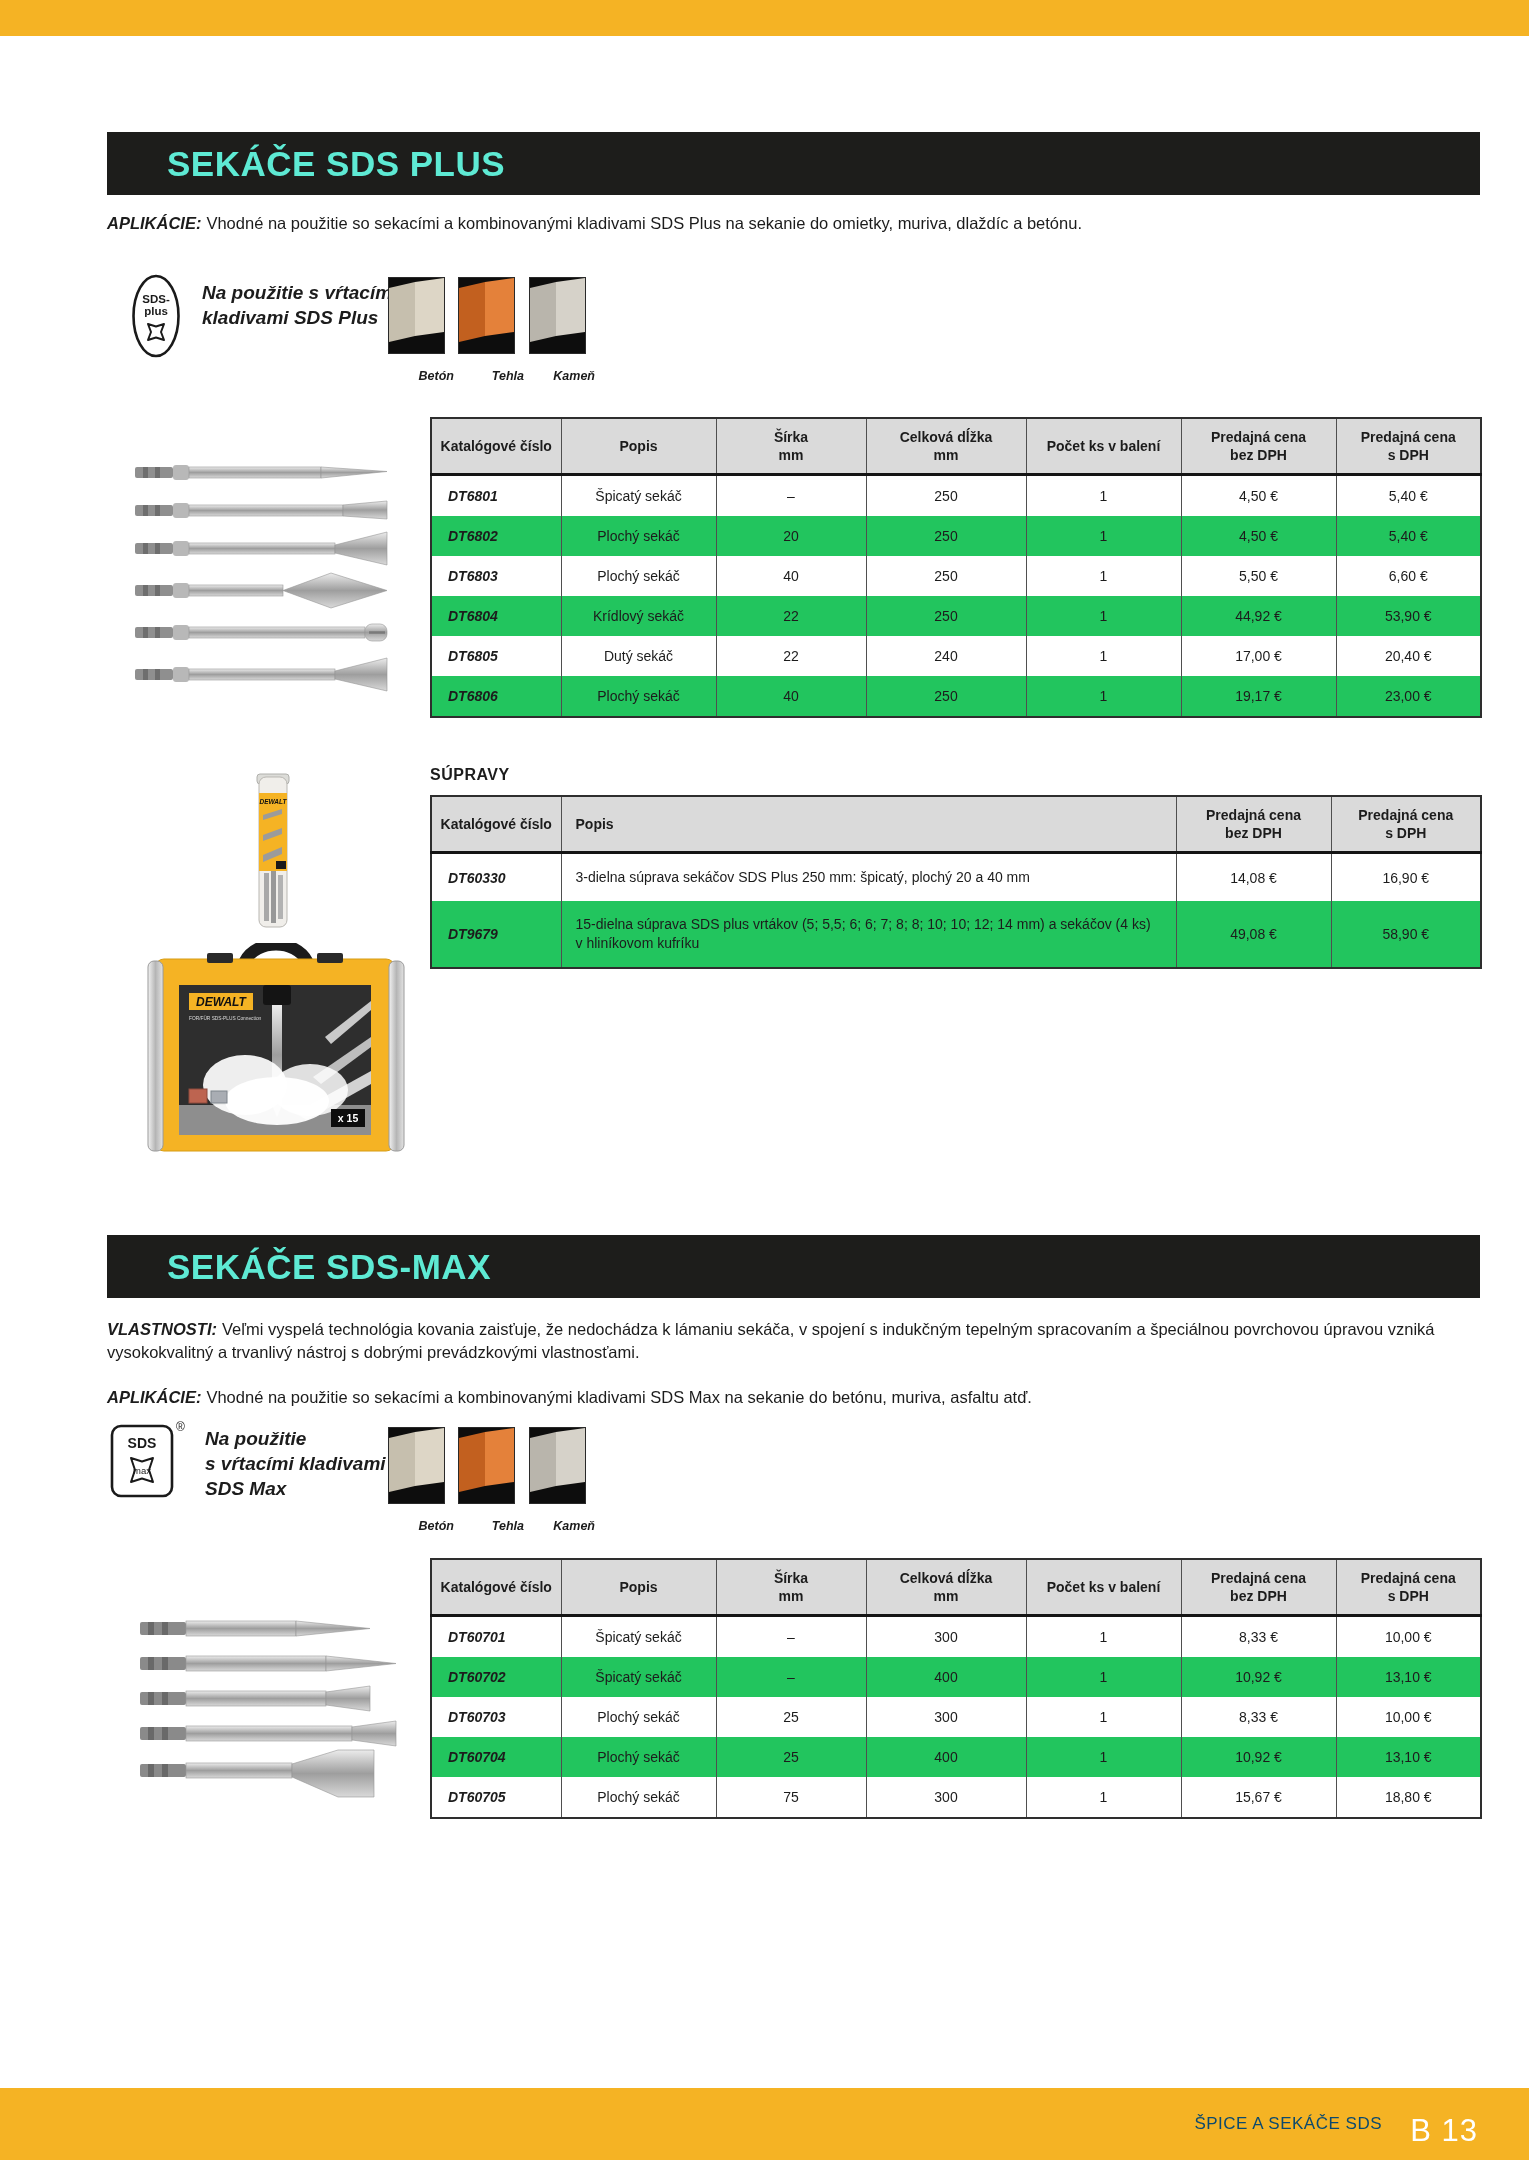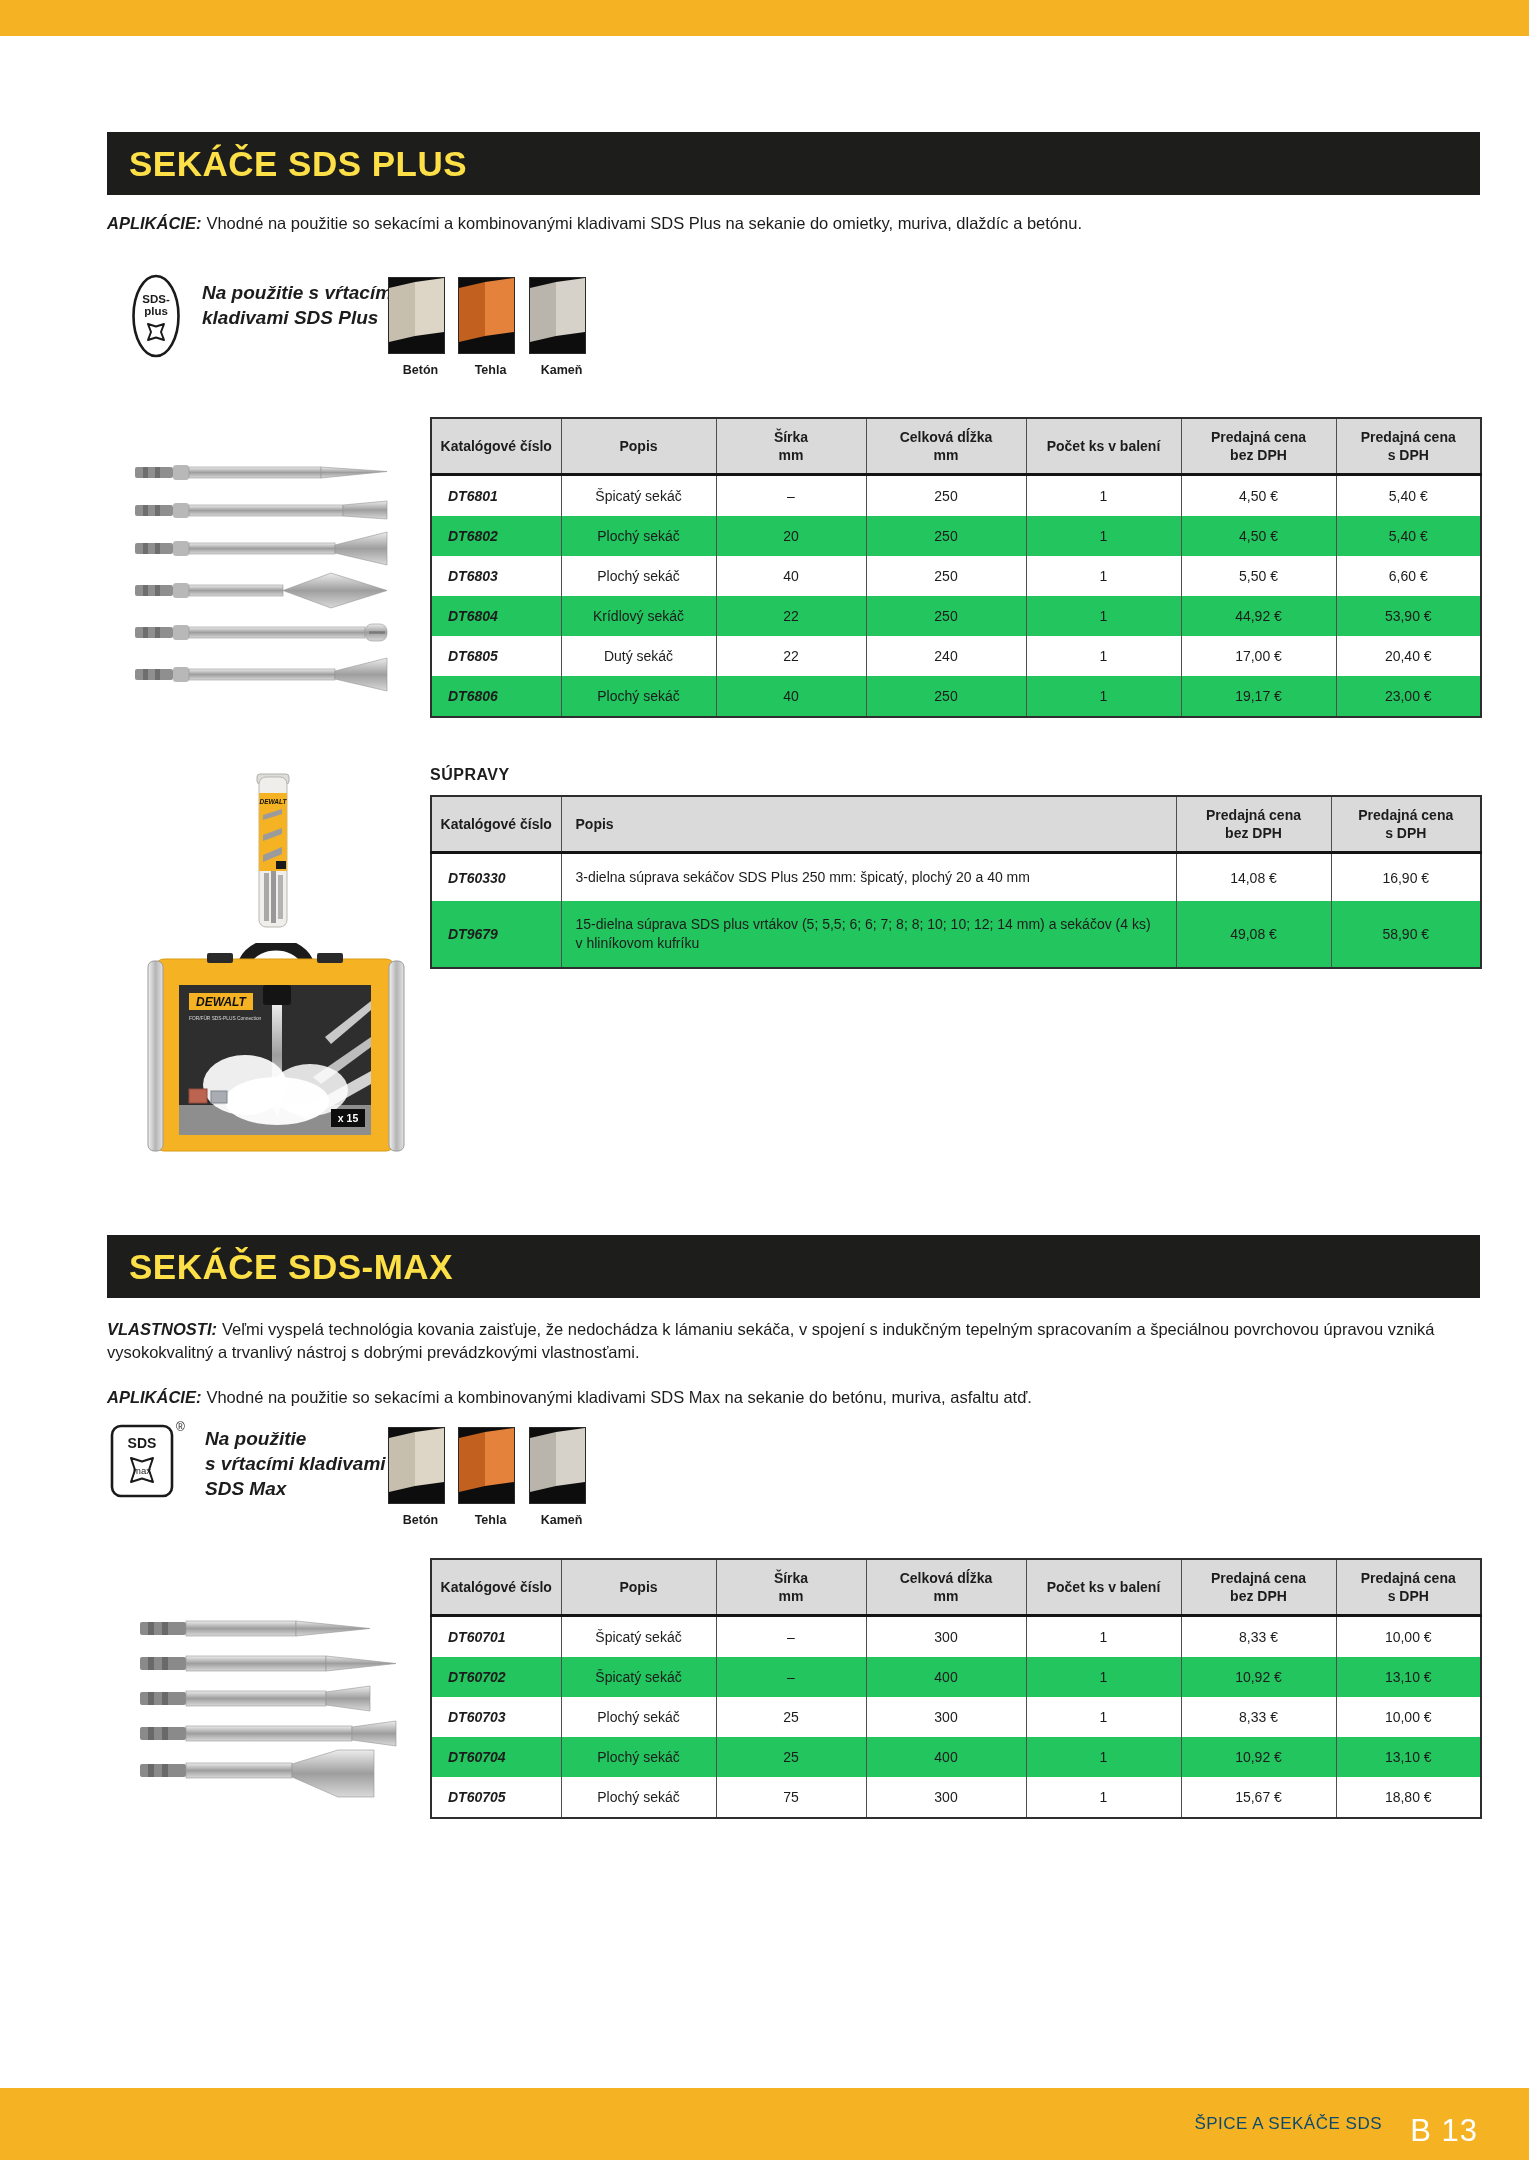--- a/index.html
+++ b/index.html
@@ -2,28 +2,28 @@
 <html><head>
 <meta charset="utf-8">
 <style>
   html,body{margin:0;padding:0;background:#ffffff;}
   .canvas{position:relative;width:1529px;height:2160px;background:#ffffff;overflow:hidden;
           font-family:"Liberation Sans",sans-serif;color:#1c1c1c;}
   .accentbar{position:absolute;left:0;width:1529px;background:#F5B324;}
   .topbar{top:0;height:36px;}
   .footbar{top:2088px;height:72px;}
   .secbar{position:absolute;left:107px;width:1373px;height:63px;background:#1D1D1B;}
-  .secbar span{display:block;color:#fde047;font-size:35px;font-weight:bold;line-height:63px;
-               padding-left:22px;letter-spacing:.5px;}
+  .secbar span{display:block;color:#5eead4;font-size:35px;font-weight:bold;line-height:63px;
+               padding-left:22px;letter-spacing:.5px;margin-left:38px;}
   .lead{position:absolute;left:107px;width:1373px;margin:0;font-size:16.5px;line-height:23px;}
   .lab{font-weight:bold;font-style:italic;margin-right:5px;}
   .usage{position:absolute;margin:0;font-size:19px;font-weight:bold;font-style:italic;line-height:25px;}
   .mat{position:absolute;width:55px;height:75px;border:1px solid #2a2a2a;}
-  .matlabel{position:absolute;width:55px;margin:5px;text-align:center;font-size:12.5px;
-            font-weight:bold;}
+  .matlabel{position:absolute;width:55px;margin:11px;text-align:right;font-size:12.5px;
+            font-weight:bold;font-style:italic;}
   .setslabel{position:absolute;left:430px;top:766px;margin:0;font-size:16px;font-weight:bold;letter-spacing:.5px;}
   .ptable{position:absolute;border-collapse:collapse;table-layout:fixed;width:1050px;
           font-size:14px;background:#ffffff;border:2px solid #2e2e2e;}
   .ptable th{background:#DADADA;font-weight:bold;white-space:pre-line;height:52px;
              vertical-align:middle;text-align:center;line-height:1.3;border-left:1px solid #4f4f4f;}
   .ptable thead tr{border-bottom:3px solid #141414;}
   .ptable td{height:38px;text-align:center;vertical-align:middle;border-left:1px solid #4f4f4f;}
   .ptable th:first-child,.ptable td:first-child{border-left:none;}
   .ptable tr.alt{background:#22c55e;}
   .ptable td.c0{text-align:left;padding-left:16px;font-weight:bold;font-style:italic;}

